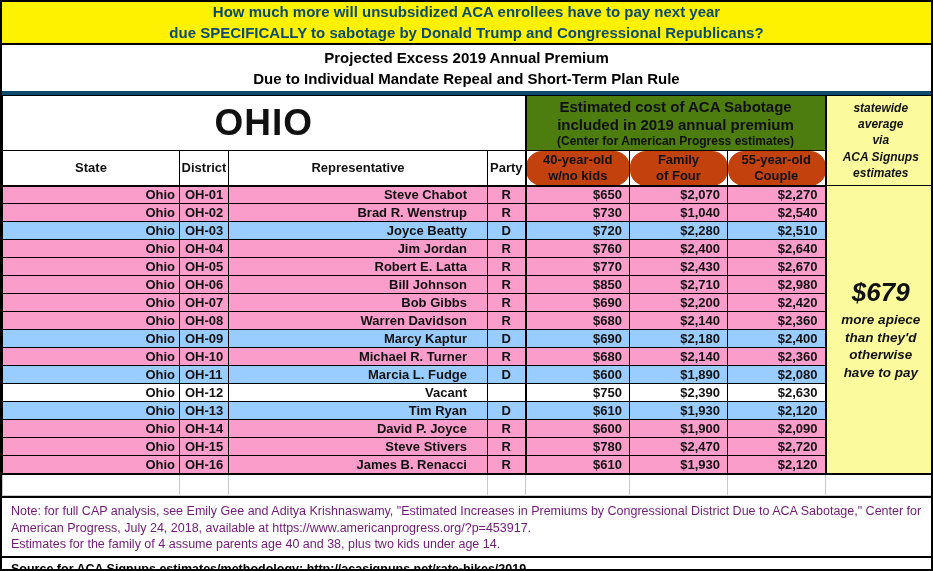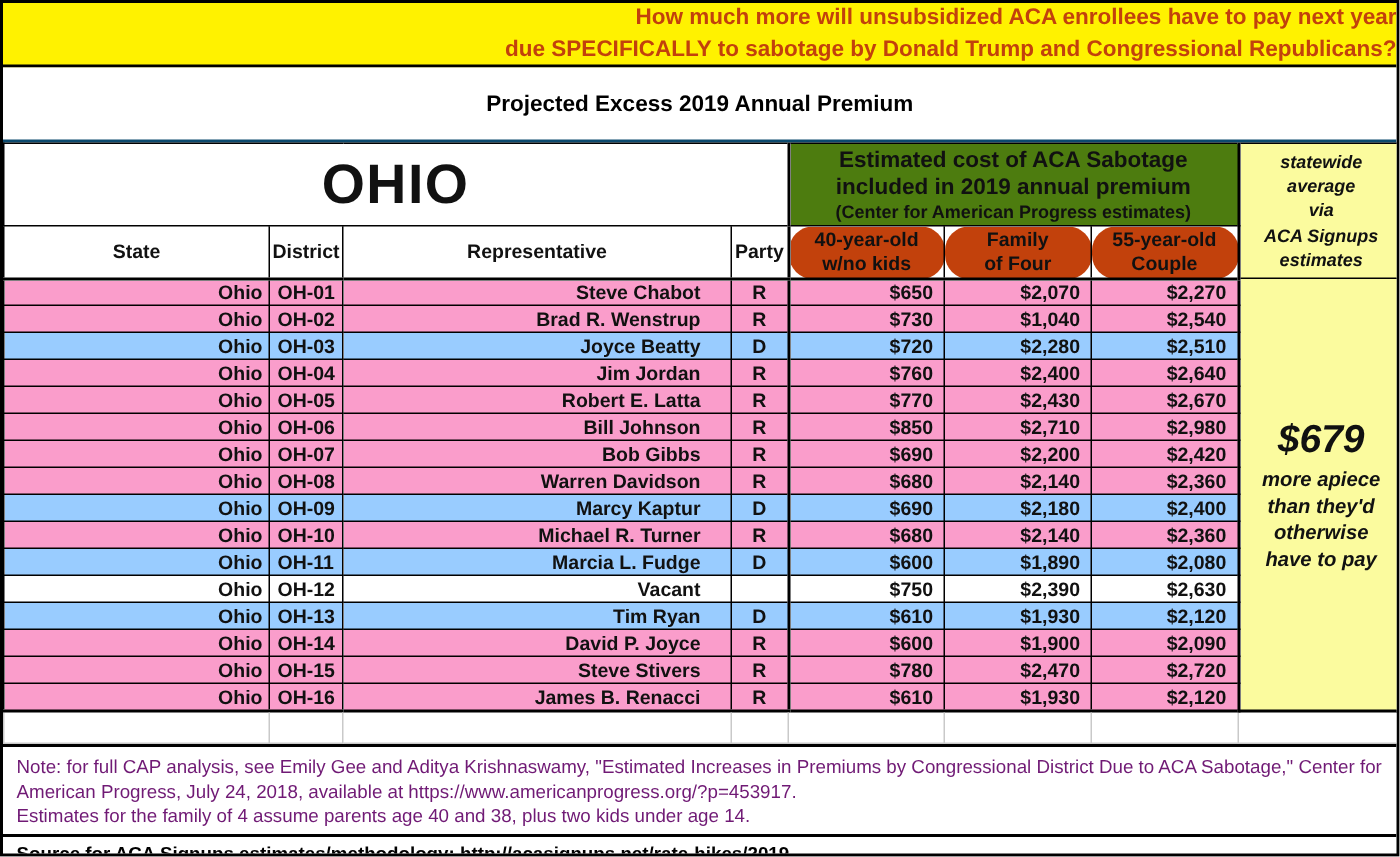--- a/index.html
+++ b/index.html
@@ -4,26 +4,26 @@
 <style>
   * { margin: 0; padding: 0; box-sizing: border-box; }
   body { background: #888; font-family: "Liberation Sans", sans-serif; }
   .page {
     width: 933px; height: 571px; background: #fff;
     border: 2px solid #000; overflow: hidden; position: relative;
   }
   
   .banner {
     height: 43px; background: #FFF200; border-bottom: 2px solid #000;
-    display: flex; flex-direction: column; justify-content: center; align-items: flex-end;
-    color: #c2410c; font-weight: bold; font-size: 15px; line-height: 1.35; text-align: center;
+    display: flex; flex-direction: column; justify-content: center; align-items: center;
+    color: #0c4a6e; font-weight: bold; font-size: 15px; line-height: 1.35; text-align: center;
   }
   
   .subtitle {
-    height: 50px; background: #fff; border-bottom: 2px solid #0c4a6e;
+    height: 50px; background: #fff; border-bottom: 4px solid #0c4a6e;
     display: flex; flex-direction: column; justify-content: center; align-items: center;
     color: #000; font-weight: bold; font-size: 15px; line-height: 1.4; 
   }
   
   table { border-collapse: collapse; table-layout: fixed; width: 933px; }
   col.c-state { width: 177px; } col.c-district { width: 49px; }
   col.c-rep { width: 259px; }  col.c-party { width: 38px; }
   col.c-v40 { width: 104px; }  col.c-fam { width: 98px; }
   col.c-v55 { width: 98px; }   col.c-side { width: 110px; }
   td, th { border: 1px solid #000; overflow: hidden; white-space: nowrap; }
@@ -78,20 +78,21 @@
 
 <div class="page">
 
   <div class="banner">
     <div>How much more will unsubsidized ACA enrollees have to pay next year</div>
     <div>due SPECIFICALLY to sabotage by Donald Trump and Congressional Republicans?</div>
   </div>
 
   <div class="subtitle">
     <div>Projected Excess 2019 Annual Premium</div>
+    <div>Due to Individual Mandate Repeal and Short-Term Plan Rule</div>
   </div>
 
   <table>
     <colgroup>
       <col class="c-state">
         <col class="c-district">
         <col class="c-rep">
         <col class="c-party">
       <col class="c-v40">
         <col class="c-fam">

